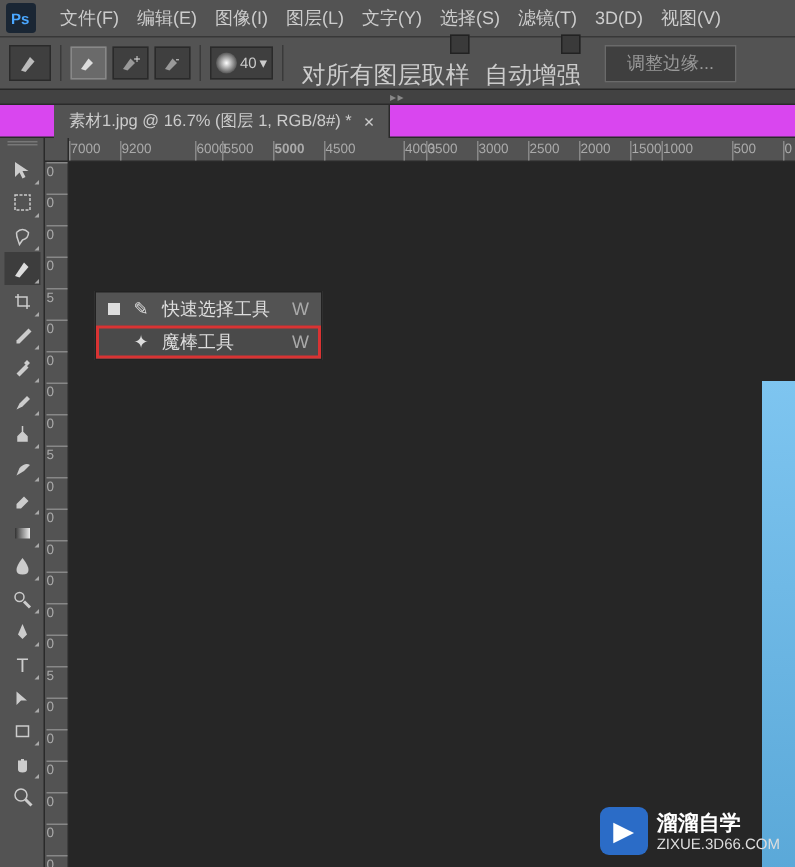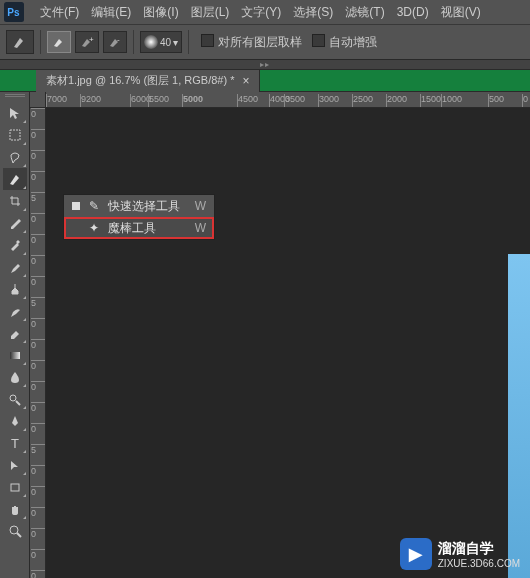--- a/index.html
+++ b/index.html
@@ -12,30 +12,30 @@
     .menu-item { padding: 0 6px; cursor: pointer; white-space: nowrap; }
     
     
     .optionsbar { height: 36px; background: #535353; border-top: 1px solid #383838; border-bottom: 1px solid #282828; display: flex; align-items: center; padding: 0 6px; gap: 4px; }
     .tool-preset { width: 28px; height: 24px; background: #3f3f3f; border: 1px solid #2a2a2a; display: flex; align-items: center; justify-content: center; }
     .sel-mode { width: 24px; height: 22px; background: #3f3f3f; border: 1px solid #2a2a2a; display: flex; align-items: center; justify-content: center; }
     .sel-mode.active { background: #6a6a6a; border: 1px solid #888; }
     .divider-v { width: 1px; height: 24px; background: #3a3a3a; margin: 0 2px; }
     .brush-preset { width: 42px; height: 22px; background: #3f3f3f; border: 1px solid #2a2a2a; display: flex; align-items: center; justify-content: center; gap: 2px; color: #ccc; font-size: 10px; }
     .brush-dot { width: 14px; height: 14px; border-radius: 50%; background: radial-gradient(circle, #fff 0%, #888 50%, transparent 80%); }
-    .checkbox-opt { display: flex; align-items: flex-start; gap: 4px; color: #ccc; font-size: 12px; margin-left: 6px; }
+    .checkbox-opt { display: flex; align-items: flex-end; gap: 4px; color: #ccc; font-size: 16px; margin-left: 6px; flex-direction: column; }
     .chk { width: 13px; height: 13px; background: #3a3a3a; border: 1px solid #222; }
     .refine-btn { margin-left: 12px; padding: 3px 14px; background: #3f3f3f; border: 1px solid #6a6a6a; color: #999; font-size: 12px; }
     
     
     .collapse-strip { height: 10px; background: #424242; border-bottom: 1px solid #2a2a2a; display: flex; justify-content: center; align-items: center; }
     .collapse-dots { color: #888; font-size: 8px; letter-spacing: 1px; }
     
     
-    .doc-tabs { height: 22px; background: #15803d; display: flex; align-items: center; border-bottom: 1px solid #2a2a2a; padding-left: 36px; }
+    .doc-tabs { height: 22px; background: #d946ef; display: flex; align-items: center; border-bottom: 1px solid #2a2a2a; padding-left: 36px; }
     .doc-tab { background: #535353; height: 22px; padding: 0 10px; display: flex; align-items: center; color: #ccc; font-size: 11px; border-right: 1px solid #2a2a2a; }
     .tab-close { margin-left: 8px; font-size: 12px; cursor: pointer; }
     
     
     .main { display: flex; height: 486px; }
     
     
     .toolbox { width: 30px; background: #535353; border-right: 1px solid #2a2a2a; display: flex; flex-direction: column; align-items: center; padding-top: 2px; }
     .toolbox-grip { width: 20px; height: 6px; display: flex; flex-direction: column; gap: 1px; margin-bottom: 2px; }
     .grip-line { height: 1px; background: #777; }
@@ -127,20 +127,21 @@
   </div>
   <div class="divider-v"></div>
   <label class="checkbox-opt">
     <span class="chk"></span>
     <span>对所有图层取样</span>
   </label>
   <label class="checkbox-opt">
     <span class="chk"></span>
     <span>自动增强</span>
   </label>
+  <button class="refine-btn">调整边缘...</button>
 </div>
 
 <div class="collapse-strip">
   <div class="collapse-dots">▸▸</div>
 </div>
 
 <div class="doc-tabs">
   <div class="doc-tab">
     <span>素材1.jpg @ 16.7% (图层 1, RGB/8#) *</span>
     <span class="tab-close">×</span>
@@ -284,21 +285,21 @@
   </div>
 
   <div class="canvas-area">
     <div class="ruler-corner"></div>
     <div class="ruler-h" id="ruler-h">
         <div class="ruler-tick" style="left: 0px;">7000</div>
         <div class="ruler-tick" style="left: 34px;">9200</div>
         <div class="ruler-tick" style="left: 84px;">6000</div>
         <div class="ruler-tick" style="left: 102px;">5500</div>
         <div class="ruler-tick" style="left: 136px; font-weight: bold;">5000</div>
-        <div class="ruler-tick" style="left: 170px; margin-left: 21px;">4500</div>
+        <div class="ruler-tick" style="left: 170px;">4500</div>
         <div class="ruler-tick" style="left: 204px; margin-left: 19px;">4000</div>
         <div class="ruler-tick" style="left: 238px;">3500</div>
         <div class="ruler-tick" style="left: 272px;">3000</div>
         <div class="ruler-tick" style="left: 306px;">2500</div>
         <div class="ruler-tick" style="left: 340px;">2000</div>
         <div class="ruler-tick" style="left: 374px;">1500</div>
         <div class="ruler-tick" style="left: 395px;">1000</div>
         <div class="ruler-tick" style="left: 442px;">500</div>
         <div class="ruler-tick" style="left: 476px;">0</div>
       </div>

